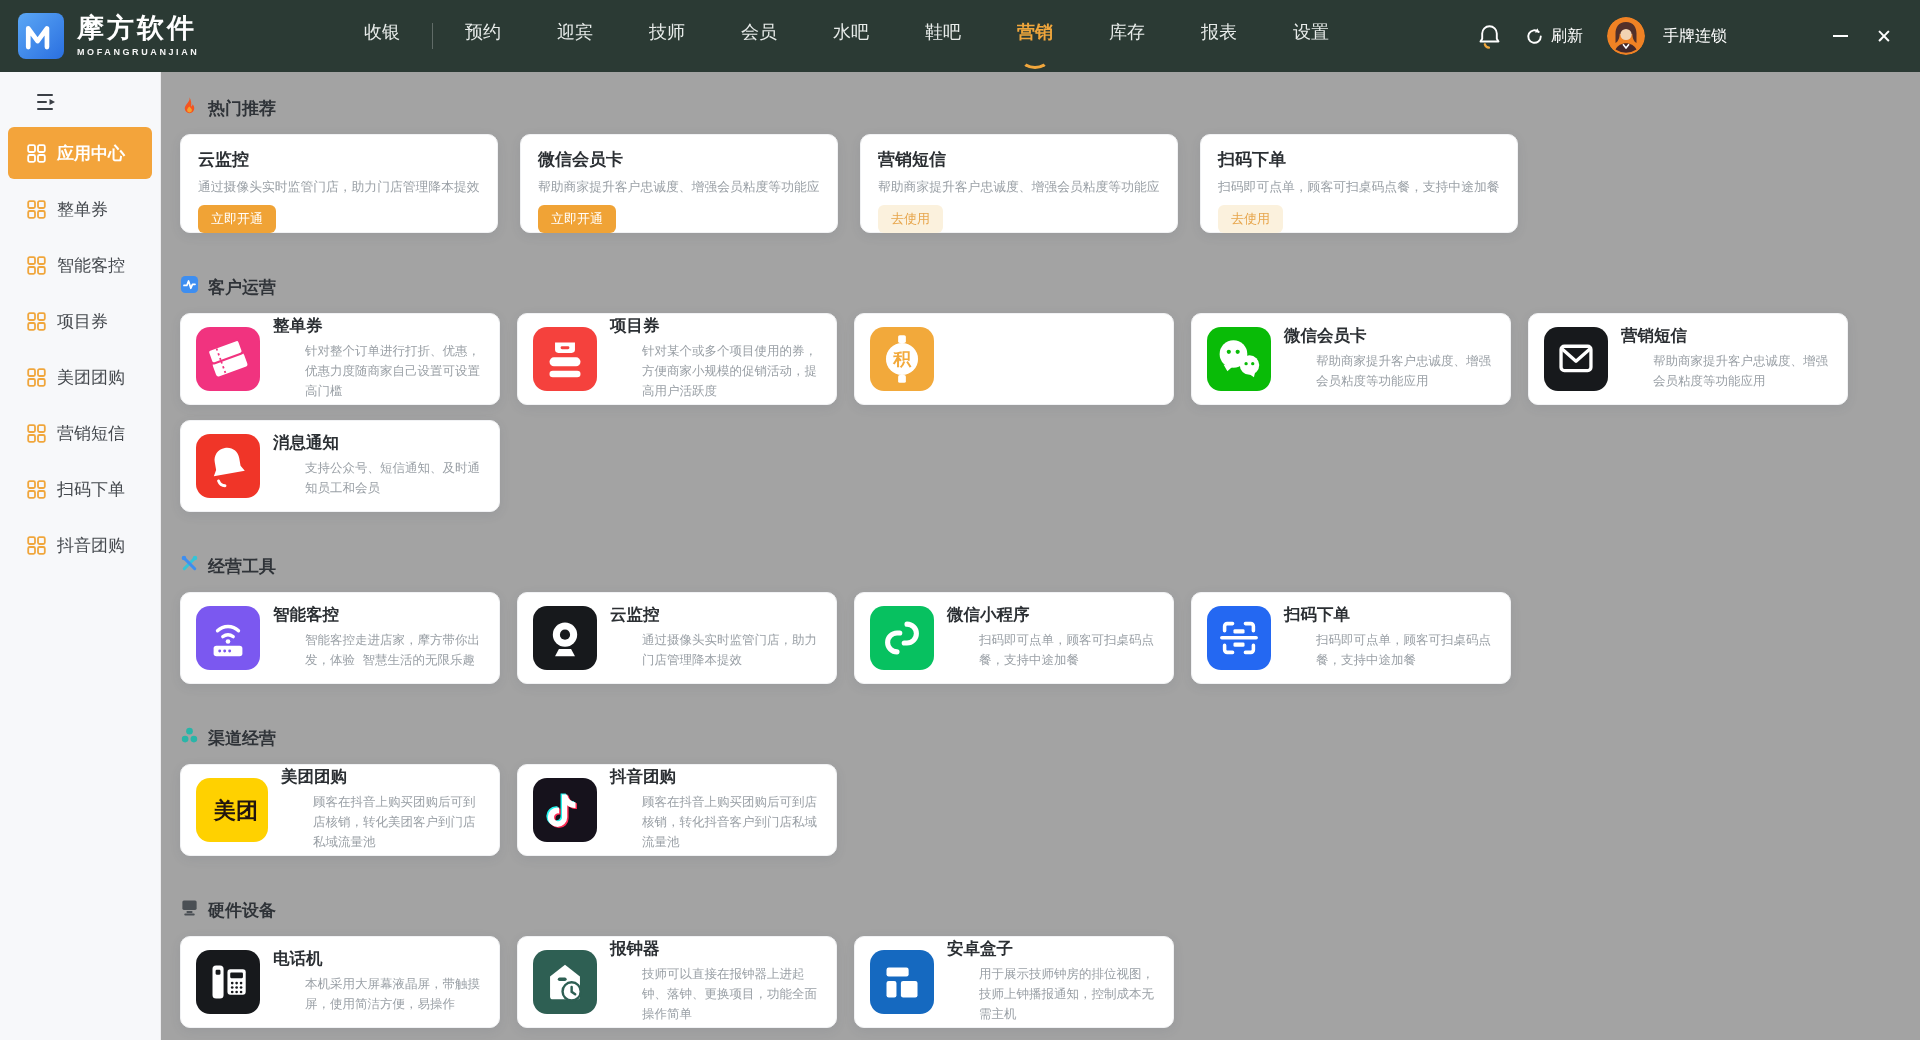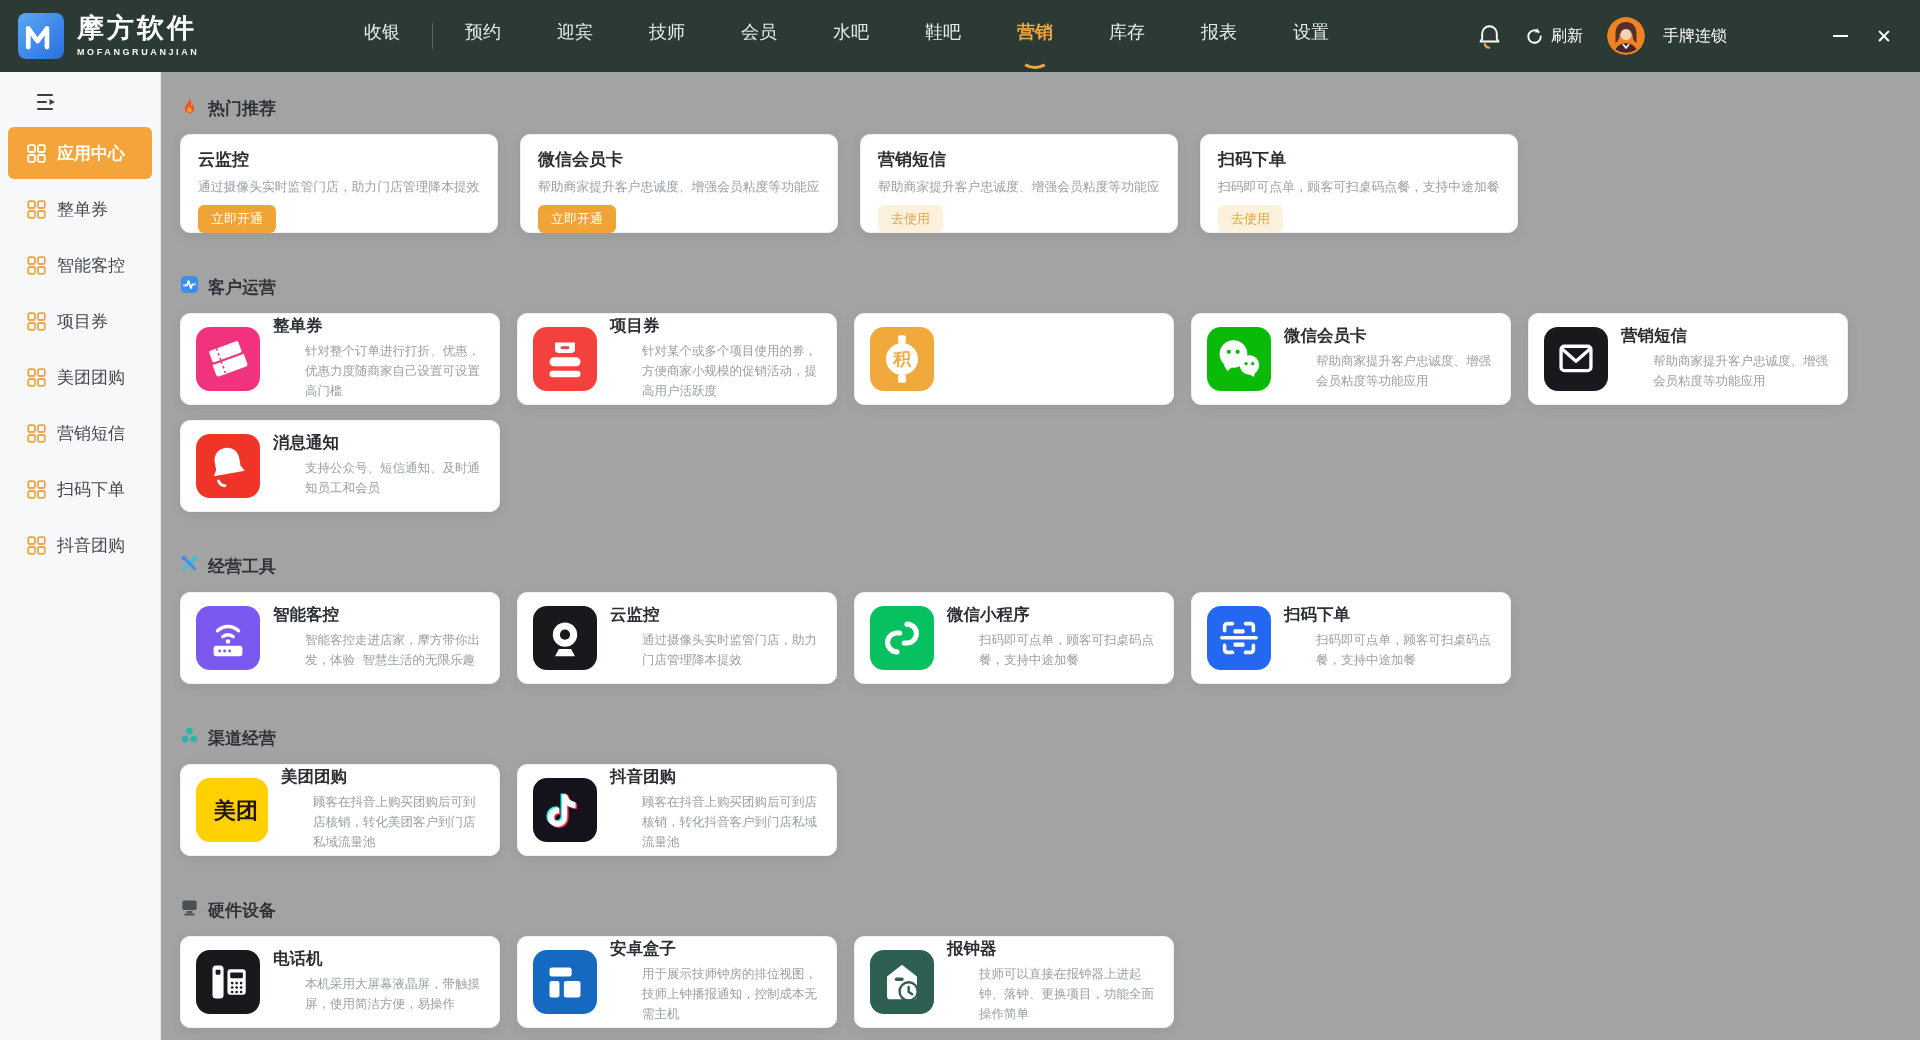--- a/index.html
+++ b/index.html
@@ -478,44 +478,44 @@
                     <circle cx="39.8" cy="37" r="1.2"></circle>
                   </g>
                 </svg>
               </div>
               <div class="info">
                 <div class="a-title">电话机</div>
                 <div class="a-desc">本机采用大屏幕液晶屏，带触摸屏，使用简洁方便，易操作</div>
               </div>
             </div>
             <div class="card app-card">
-              <div class="tile" style="background: rgb(21, 105, 192);">
-                <svg width="62" height="62" viewBox="0 0 56 56">
-                  <rect x="14" y="15" width="20" height="8" rx="2" fill="#fff"></rect>
-                  <rect x="14" y="27" width="9" height="15" rx="2" fill="#fff"></rect>
-                  <rect x="27" y="27" width="15" height="15" rx="2" fill="#fff"></rect>
-                </svg>
-              </div>
-              <div class="info">
-                <div class="a-title">安卓盒子</div>
-                <div class="a-desc">用于展示技师钟房的排位视图，技师上钟播报通知，控制成本无需主机</div>
-              </div>
-            </div>
-            <div class="card app-card">
               <div class="tile" style="background: rgb(46, 95, 83);">
                 <svg width="62" height="62" viewBox="0 0 56 56">
                   <path d="M28 12.5l13.5 10.5v18a2.6 2.6 0 0 1-2.6 2.6H17.1a2.6 2.6 0 0 1-2.6-2.6v-18z" fill="#fff"></path>
                   <rect x="21.5" y="24" width="8" height="3.2" rx="1.6" fill="#2E5F53"></rect>
                   <circle cx="34" cy="36.5" r="8.2" fill="#fff" stroke="#2E5F53" stroke-width="2.2"></circle>
                   <path d="M34 32.5v4.4l3.2 2.2" stroke="#2E5F53" stroke-width="2.2" fill="none" stroke-linecap="round"></path>
                 </svg>
               </div>
               <div class="info">
                 <div class="a-title">报钟器</div>
                 <div class="a-desc">技师可以直接在报钟器上进起钟、落钟、更换项目，功能全面操作简单</div>
               </div>
             </div>
+            <div class="card app-card">
+              <div class="tile" style="background: rgb(21, 105, 192);">
+                <svg width="62" height="62" viewBox="0 0 56 56">
+                  <rect x="14" y="15" width="20" height="8" rx="2" fill="#fff"></rect>
+                  <rect x="14" y="27" width="9" height="15" rx="2" fill="#fff"></rect>
+                  <rect x="27" y="27" width="15" height="15" rx="2" fill="#fff"></rect>
+                </svg>
+              </div>
+              <div class="info">
+                <div class="a-title">安卓盒子</div>
+                <div class="a-desc">用于展示技师钟房的排位视图，技师上钟播报通知，控制成本无需主机</div>
+              </div>
+            </div>
           </div>
         </section>
       </div>
   </div>
 
 </div>
 
 </body></html>

